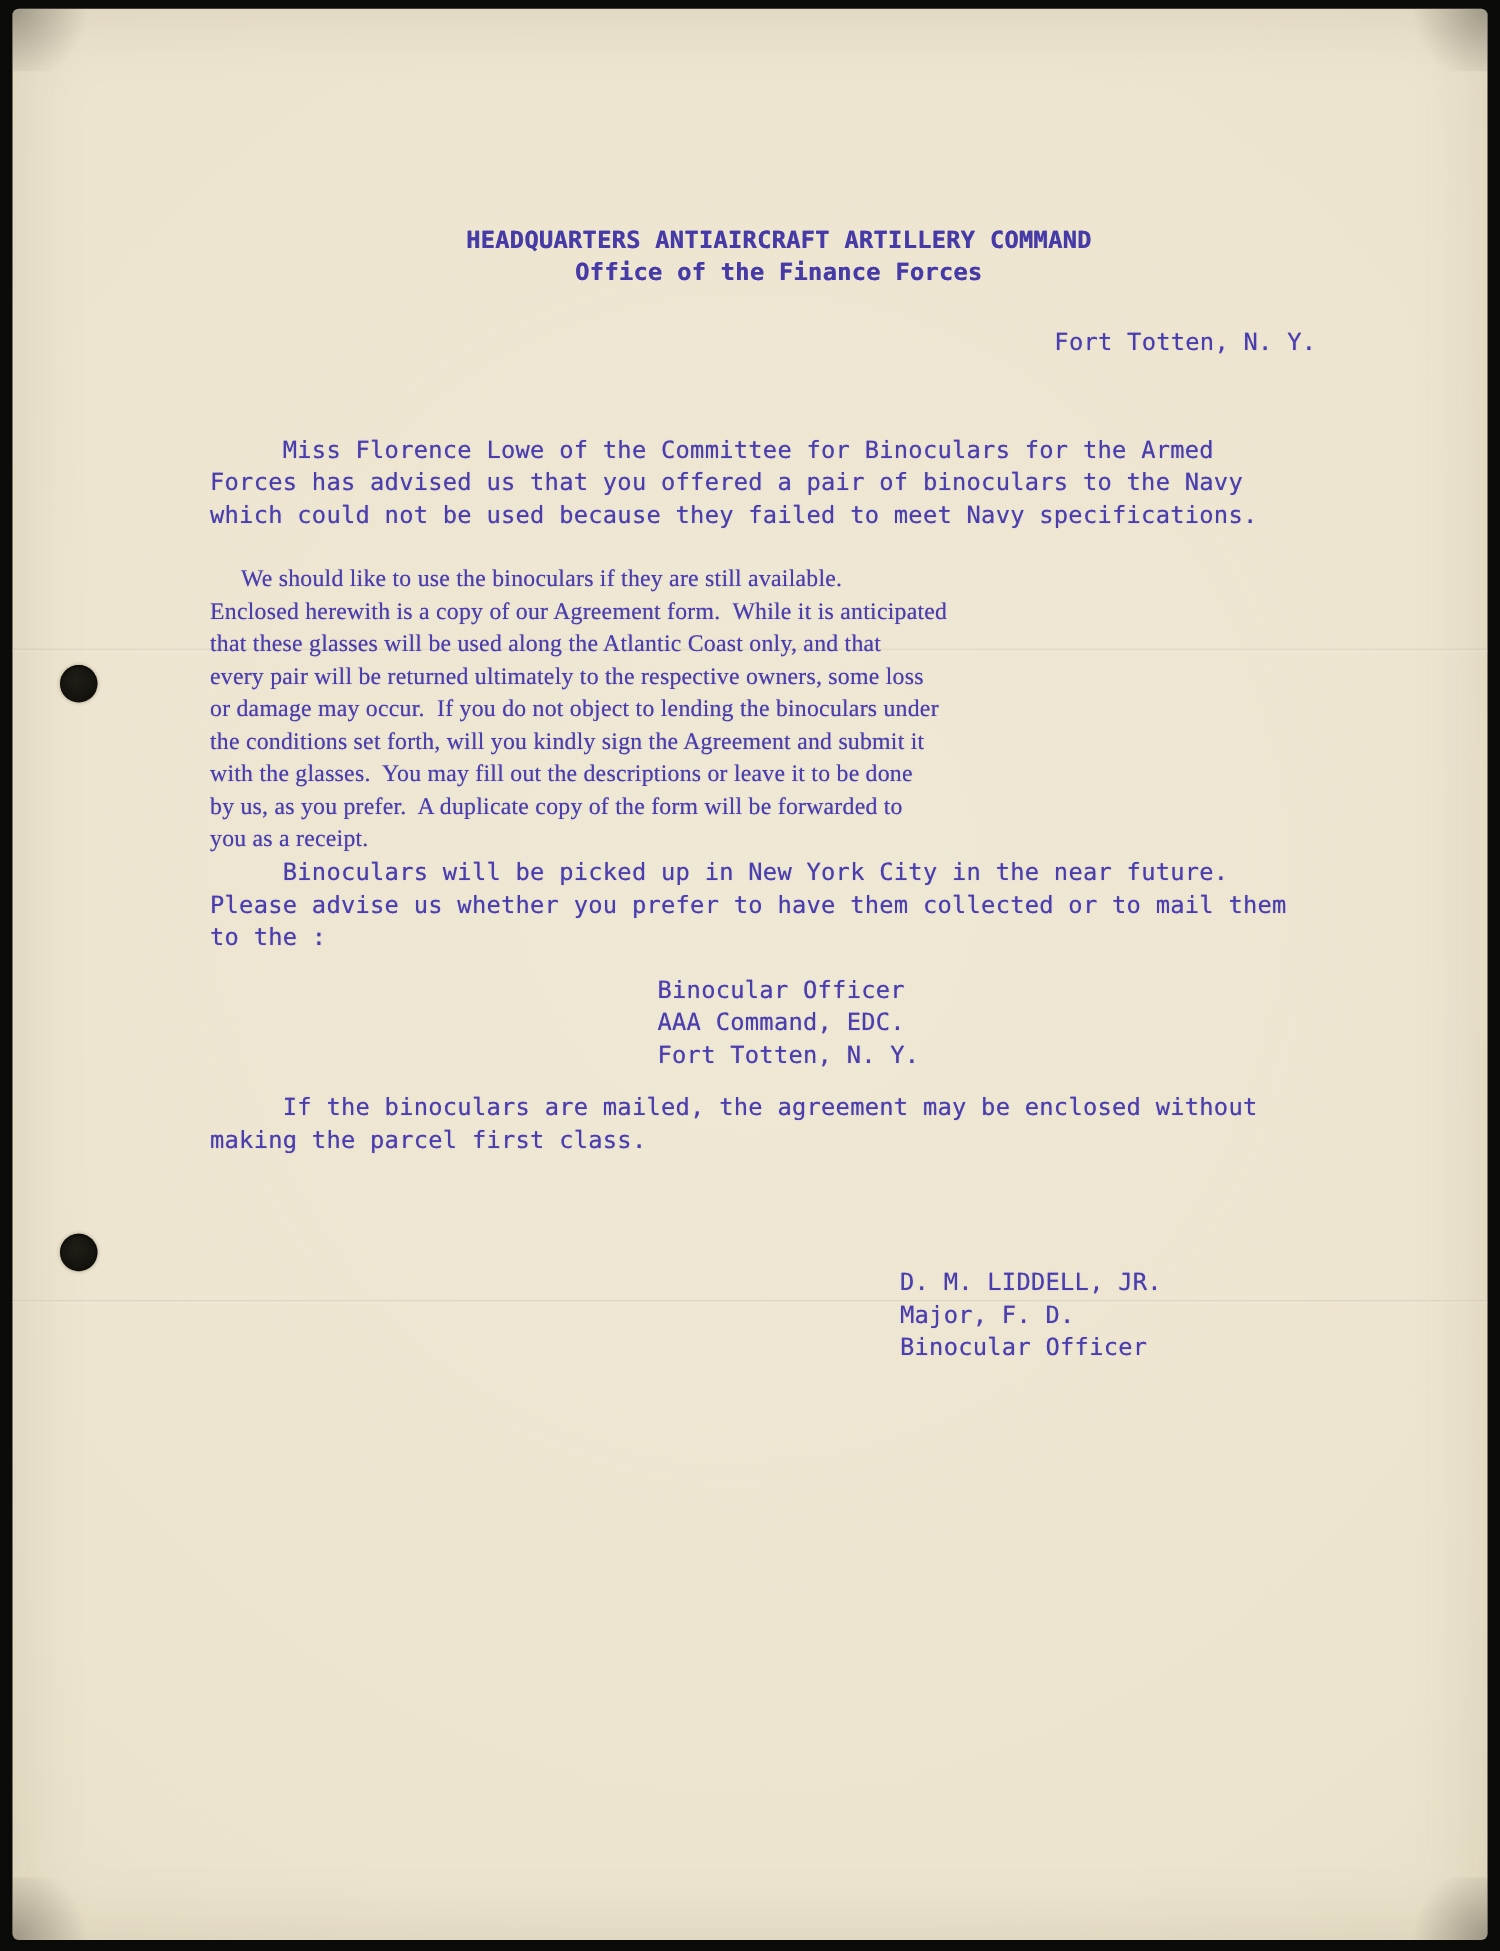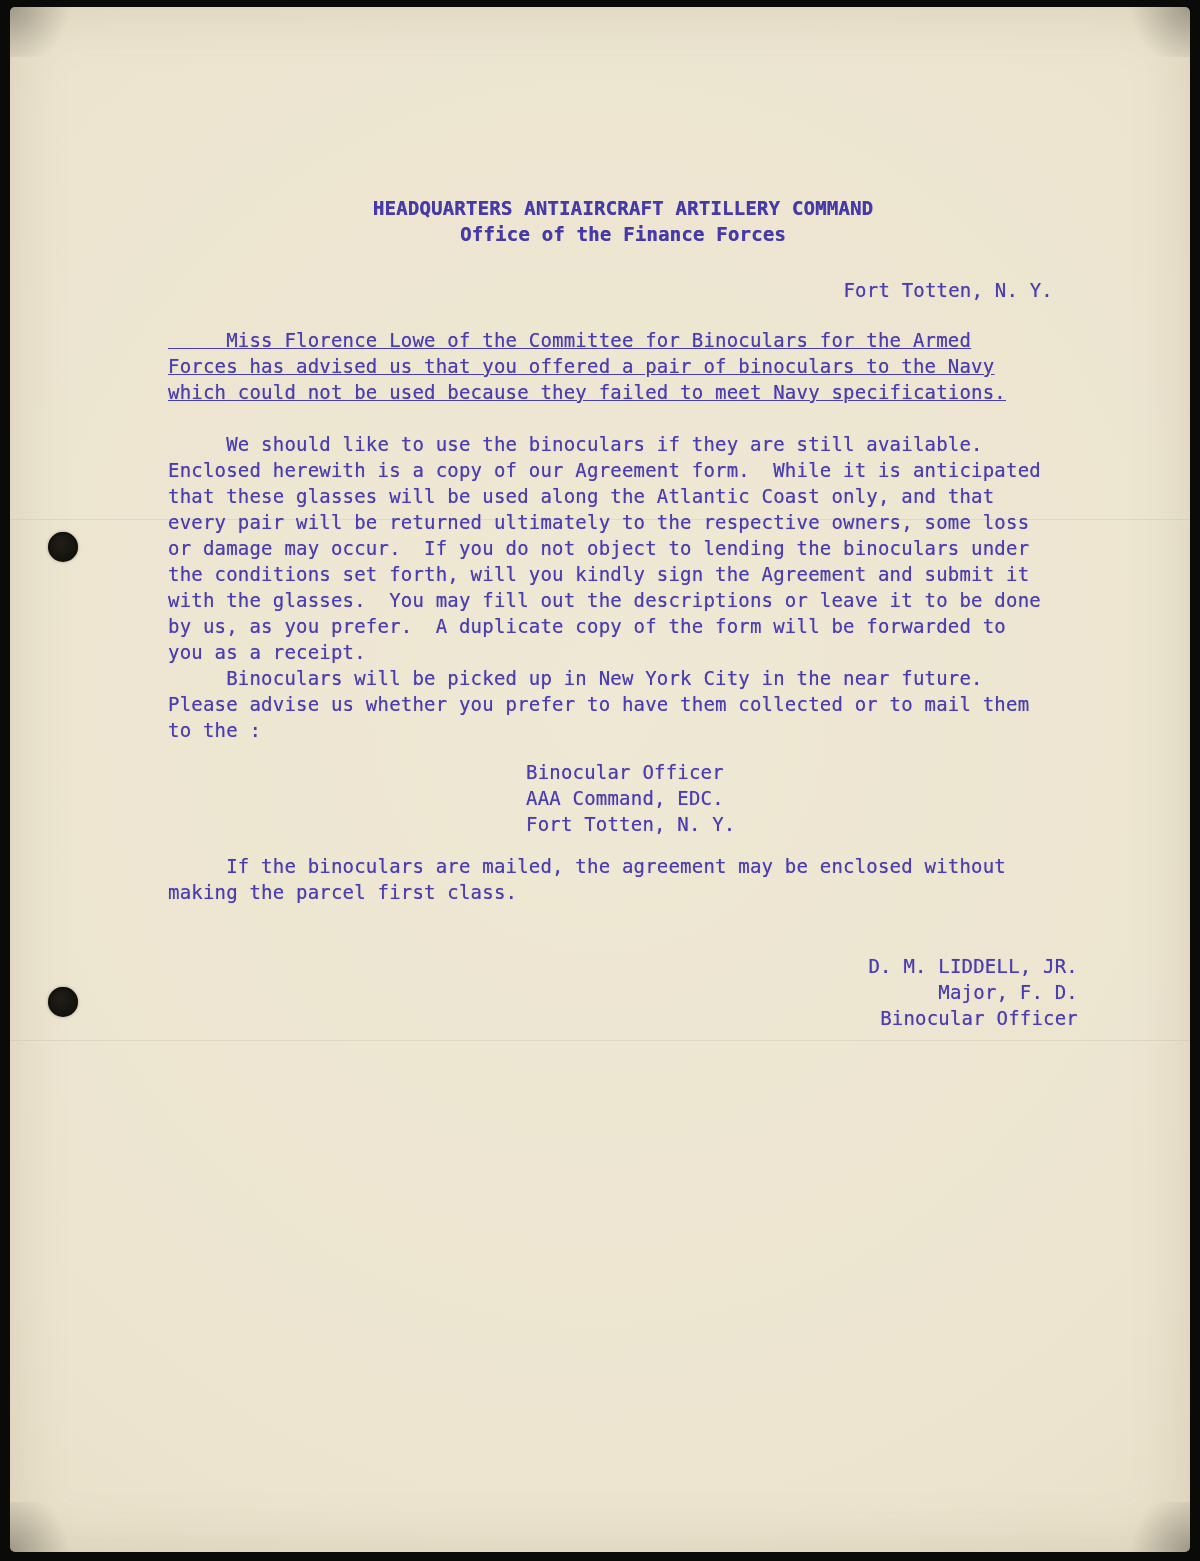--- a/index.html
+++ b/index.html
@@ -20,21 +20,21 @@
     left: 10px;
     right: 10px;
     bottom: 9px;
     background:
       radial-gradient(ellipse 120% 100% at 50% 45%, #efe8d4 0%, #ece4cf 55%, #e3dabf 88%, #d8cfb2 100%);
     border-radius: 5px;
     box-shadow: inset 0 0 60px rgba(120,105,70,0.18);
   }
   .content {
     position: absolute;
-    top: 16px;
+    top: 0;
     left: 158px;
     width: 910px;
     padding-top: 172px;
     color: #4a3dae;
     font-size: 19px;
     line-height: 26px;
     letter-spacing: 0.2px;
   }
   .typed {
     white-space: pre-wrap;
@@ -47,27 +47,27 @@
   }
   .letterhead .lh-line {
     white-space: pre;
     text-shadow: 0.4px 0 0 rgba(69,58,166,0.8);
   }
   .location-line {
     margin-top: 30px;
     text-align: right;
     padding-right: 25px;
   }
-  .para-1 { margin-top: 24px; text-decoration: underline; }
-  .para-2 { margin-top: 26px; }
+  .para-1 { margin-top: 60px; }
+  .para-2 { margin-top: 26px; font-family: Liberation Serif, serif; }
   .para-3 { }
   .address-block { margin-top: 16px; margin-left: 358px; }
   .para-4 { margin-top: 16px; }
   .para-5 { margin-top: 24px; }
-  .signature-block { margin-top: 48px; margin-left: 552px; text-align: right; }
+  .signature-block { margin-top: 88px; margin-left: 552px; }
   .punch-hole {
     position: absolute;
     width: 30px;
     height: 30px;
     border-radius: 50%;
     background: radial-gradient(circle at 45% 40%, #201e17 0%, #12110c 70%, #0a0a08 100%);
     box-shadow: inset 0 1px 2px rgba(0,0,0,0.8), 0 0 3px rgba(90,80,55,0.5);
     left: 38px;
   }
   .punch-hole.hole-1 { top: 525px; }

